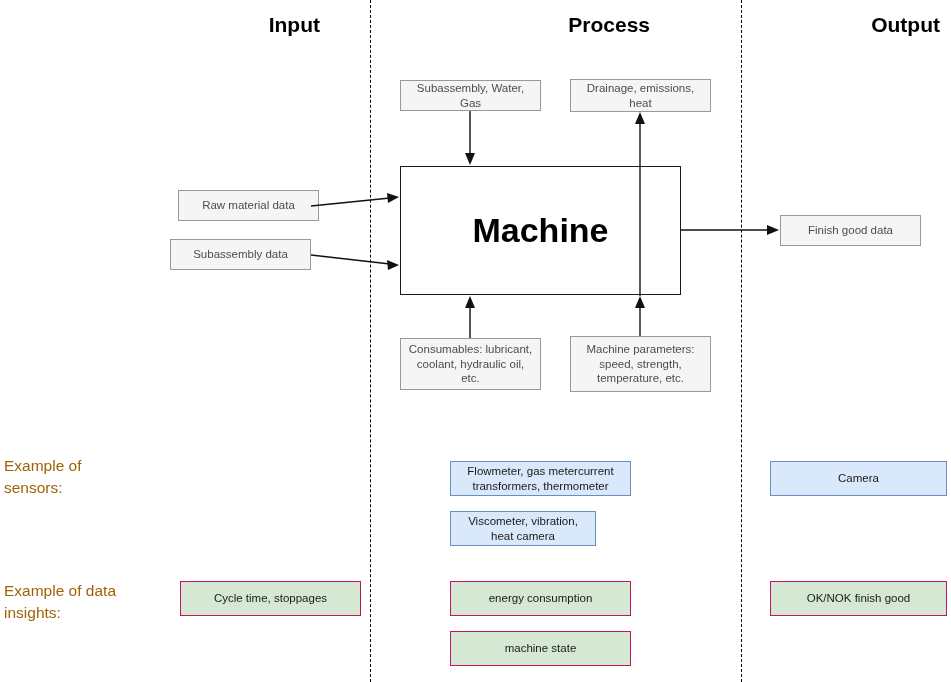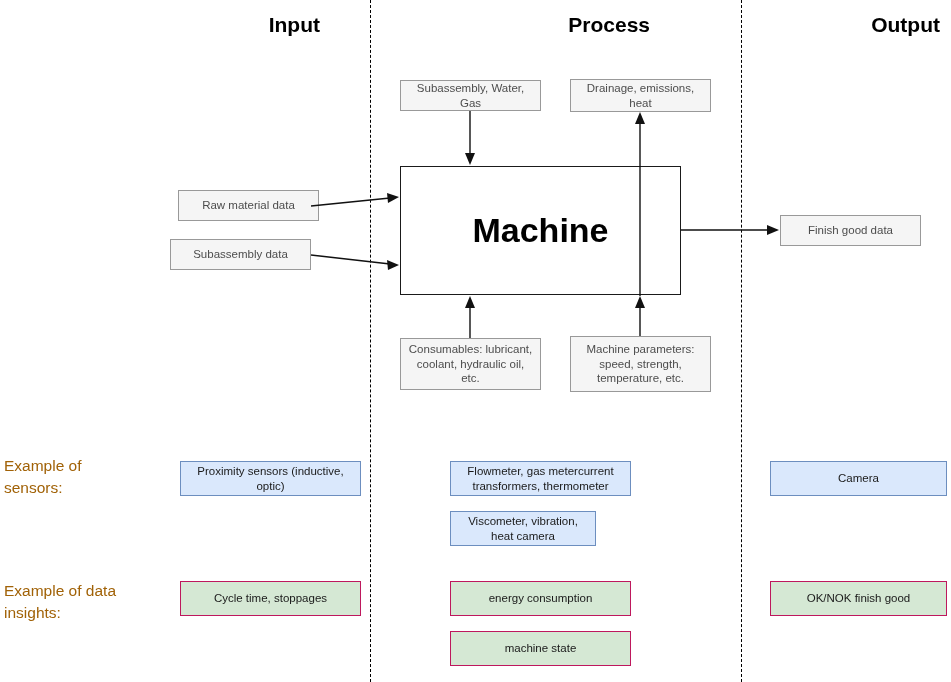--- a/index.html
+++ b/index.html
@@ -136,21 +136,20 @@
 
     <line x1="640" y1="336" x2="640" y2="305"></line>
     <polygon points="640,296 635,308 645,308"></polygon>
   </svg>
 
   <div class="row-label" style="left:4px; top:455px; width:160px;">
     <div>Example of</div>
     <div>sensors:</div>
   </div>
 
-  <div class="node blue" style="left:180px; top:461px; width:181px; height:35px;">Proximity sensors (inductive, optic)</div>
 
   <div class="node blue" style="left:450px; top:461px; width:181px; height:35px;">Flowmeter, gas metercurrent transformers, thermometer</div>
 
   <div class="node blue" style="left:450px; top:511px; width:146px; height:35px;">Viscometer, vibration, heat camera</div>
 
   <div class="node blue" style="left:770px; top:461px; width:177px; height:35px;">Camera</div>
 
   <div class="row-label" style="left:4px; top:580px; width:170px;">
     <div>Example of data</div>
     <div>insights:</div>

